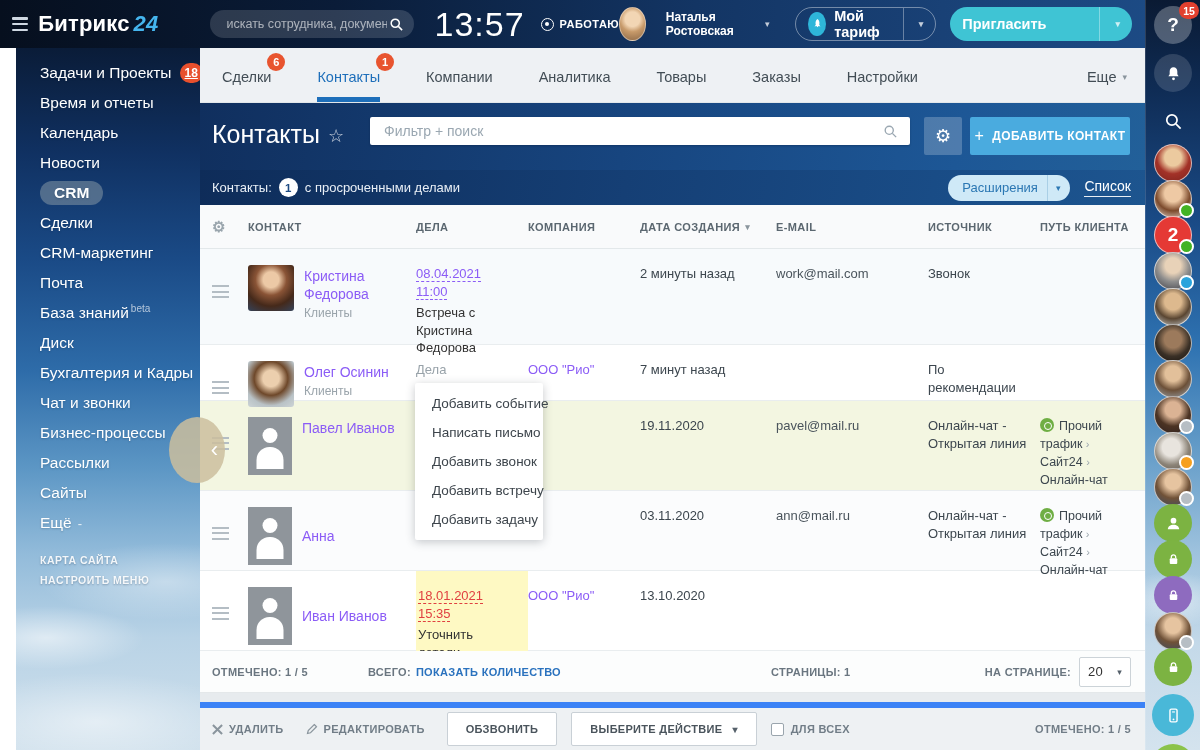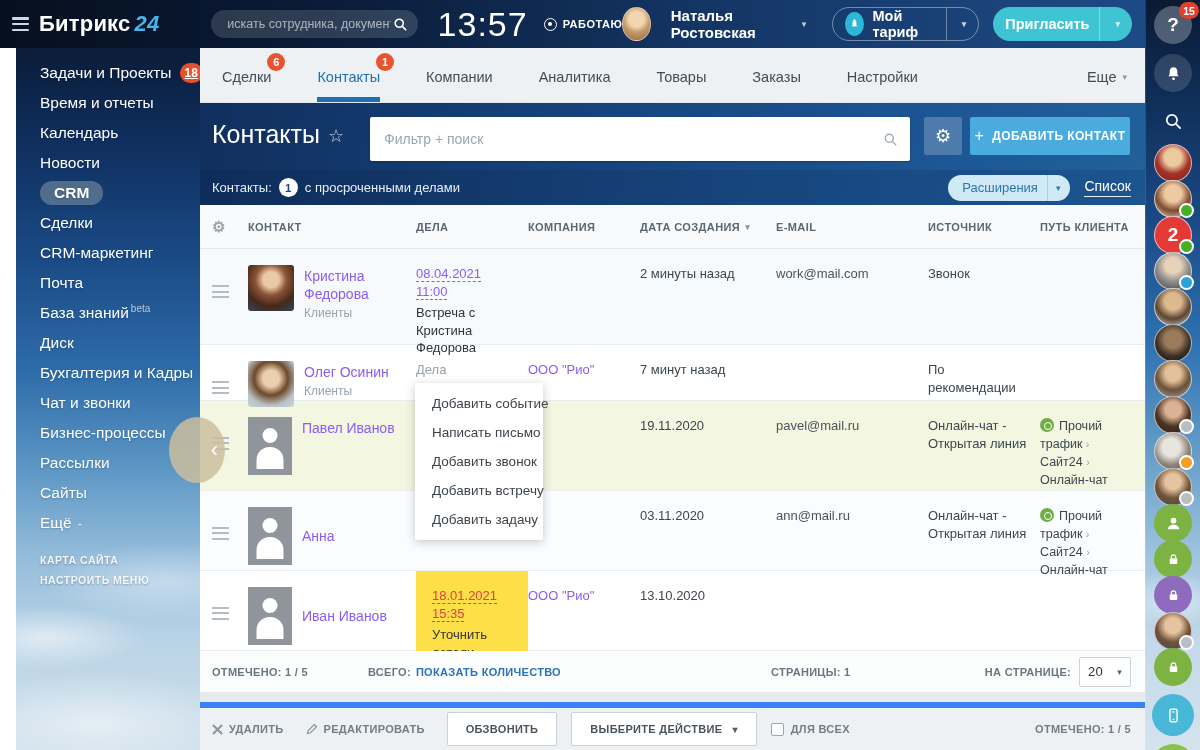--- a/index.html
+++ b/index.html
@@ -17,27 +17,27 @@
   .tb-search{margin-left:52px;width:238px;height:28px;border-radius:14px;background:rgba(255,255,255,.15);
     display:flex;align-items:center;padding:0 10px 0 14px;}
   .tb-search input{flex:1;background:transparent;border:none;outline:none;color:#fff;font-size:12.5px;font-family:inherit;}
   .tb-search input::placeholder{color:rgba(255,255,255,.6);}
   .clock{margin-left:20px;font-size:34px;font-weight:200;letter-spacing:1px;}
   .work{margin-left:16px;display:flex;align-items:center;font-size:11px;font-weight:700;letter-spacing:.5px;}
   .dotring{width:13px;height:13px;border:1.5px solid #fff;border-radius:50%;position:relative;margin-right:6px;}
   .dotring::after{content:"";position:absolute;left:3.25px;top:3.25px;width:4px;height:4px;border-radius:50%;background:#fff;}
   .tb-user{display:flex;align-items:center;margin-left:auto;}
   .tb-ava{width:34px;height:34px;border-radius:50%;background:radial-gradient(circle at 50% 35%,#f2d6b4 0 30%,#c79a6a 52%,#8a6644 100%);border:1px solid rgba(255,255,255,.4);}
-  .tb-name{margin-left:20px;font-size:15px;font-weight:700;}
+  .tb-name{margin-left:20px;font-size:12px;font-weight:700;}
   .caret{font-size:9px;color:rgba(255,255,255,.75);margin-left:6px;}
   .pill{height:34px;border-radius:17px;display:flex;align-items:center;padding:0 12px;font-size:14.5px;font-weight:700;cursor:pointer;}
   .tariff{margin-left:26px;border:1px solid rgba(255,255,255,.4);}
   .rocket{width:24px;height:24px;border-radius:50%;background:#2eb6d9;display:flex;align-items:center;justify-content:center;margin-right:8px;}
   .pill .sep{border-left:1px solid rgba(255,255,255,.35);align-self:stretch;margin-left:10px;padding-left:9px;display:flex;align-items:center;}
-  .invite{margin-left:14px;margin-right:68px;background:#3fc4d4;}
+  .invite{margin-left:14px;margin-right:68px;background:#3fc4d4;gap:43px;}
 
   
   .sidebar{position:absolute;left:16px;top:48px;width:200px;height:702px;z-index:5;overflow:hidden;
     background:
       radial-gradient(ellipse 140px 45px at 15% 84%,rgba(255,255,255,.55),transparent 70%),
       radial-gradient(ellipse 180px 55px at 75% 76%,rgba(255,255,255,.4),transparent 70%),
       radial-gradient(ellipse 220px 70px at 40% 96%,rgba(255,255,255,.5),transparent 70%),
       linear-gradient(180deg,#0a1c38 0%,#103162 15%,#1a4a86 30%,#2e6ca9 46%,#5d97c5 60%,#92bbda 72%,#b9d3e6 84%,#cfe0ec 100%);}
   .menu{padding-top:10px;}
   .m-item{height:30px;display:flex;align-items:center;padding-left:24px;color:#fff;font-size:15.5px;cursor:pointer;white-space:nowrap;}
@@ -61,21 +61,21 @@
     font-size:11px;font-weight:700;display:flex;align-items:center;justify-content:center;padding:0 4px;}
   .tab.last{margin-left:auto;margin-right:18px;}
   .tab .caret{color:#8a959d;}
 
   
   .crm-header{position:absolute;left:0;top:55px;width:100%;height:67px;
     background:linear-gradient(100deg,#102f5e 0%,#174larger 0%,#17457f 45%,#1d5796 80%,#226099 100%);
     background:linear-gradient(100deg,#102f5e 0%,#17457f 45%,#1d5796 80%,#226099 100%);}
   .page-title{position:absolute;left:12px;top:17px;color:#fff;font-size:25px;font-weight:400;}
   .title-star{position:absolute;left:128px;top:22px;color:rgba(255,255,255,.75);font-size:18px;cursor:pointer;}
-  .filter{position:absolute;left:170px;top:14px;width:540px;height:44px;background:#fff;border-radius:2px;display:flex;align-items:center;box-shadow:0 1px 2px rgba(0,20,50,.3);}
+  .filter{position:absolute;left:170px;top:14px;width:540px;height:28px;background:#fff;border-radius:2px;display:flex;align-items:center;box-shadow:0 1px 2px rgba(0,20,50,.3);}
   .filter input{flex:1;border:none;outline:none;font-size:14px;color:#333;padding:0 14px;font-family:inherit;}
   .filter input::placeholder{color:#9aa7b1;}
   .filter .mag{margin-right:12px;}
   .gear-btn{position:absolute;left:724px;top:14px;width:38px;height:38px;border-radius:2px;background:rgba(255,255,255,.22);
     color:#fff;font-size:18px;display:flex;align-items:center;justify-content:center;cursor:pointer;}
   .add-btn{position:absolute;left:770px;top:14px;width:160px;height:38px;border-radius:2px;background:#4aabdf;color:#fff;
     font-size:12px;font-weight:700;letter-spacing:.4px;display:flex;align-items:center;justify-content:center;cursor:pointer;}
   .add-btn .plus{font-size:16px;font-weight:400;margin-right:8px;}
 
   
@@ -111,21 +111,21 @@
   .ph::before{content:"";position:absolute;left:50%;top:11px;transform:translateX(-50%);width:15px;height:15px;border-radius:50%;background:#fff;}
   .ph::after{content:"";position:absolute;left:50%;top:30px;transform:translateX(-50%);width:27px;height:22px;border-radius:13px 13px 0 0;background:#fff;}
   .nameblk{margin-left:10px;padding-top:2px;}
   .link{color:#8b5cf6;cursor:pointer;text-decoration:none;}
   .cname{font-size:14px;line-height:1.3;max-width:104px;}
   .ctype{font-size:12px;color:#9aa4ab;margin-top:2px;}
   .dashed{text-decoration:underline dashed;text-underline-offset:3px;text-decoration-thickness:1px;}
   .act-date{display:inline-block;max-width:82px;font-size:13px;}
   .act-text{margin-top:4px;max-width:92px;color:#333;}
   .muted{color:#98a2a9;}
-  .overdue-cell{background:#fde047;margin-top:-0px;padding-left:16px;height:100%;}
+  .overdue-cell{background:#fef9c3;margin-top:-0px;padding-left:2px;height:100%;}
   .red{color:#e04040;}
   .email{color:#4a545c;}
   .path{font-size:12.5px;color:#3c464e;max-width:100px;line-height:1.45;}
   .ol-ico{display:inline-block;width:14px;height:14px;border-radius:50%;background:#6fae44;vertical-align:-2px;margin-right:5px;position:relative;}
   .ol-ico::after{content:"";position:absolute;left:4px;top:4px;width:6px;height:6px;border-radius:50%;border:1.5px solid #fff;}
   .chev{color:#9aa5ad;font-size:11px;}
 
   
   .pagination{position:absolute;left:0;top:603px;width:100%;height:42px;background:#fcfdfd;border-bottom:1px solid #e4e8ea;
     display:flex;align-items:center;font-size:11px;font-weight:700;letter-spacing:.3px;color:#6a7680;padding:0 14px 0 12px;}

